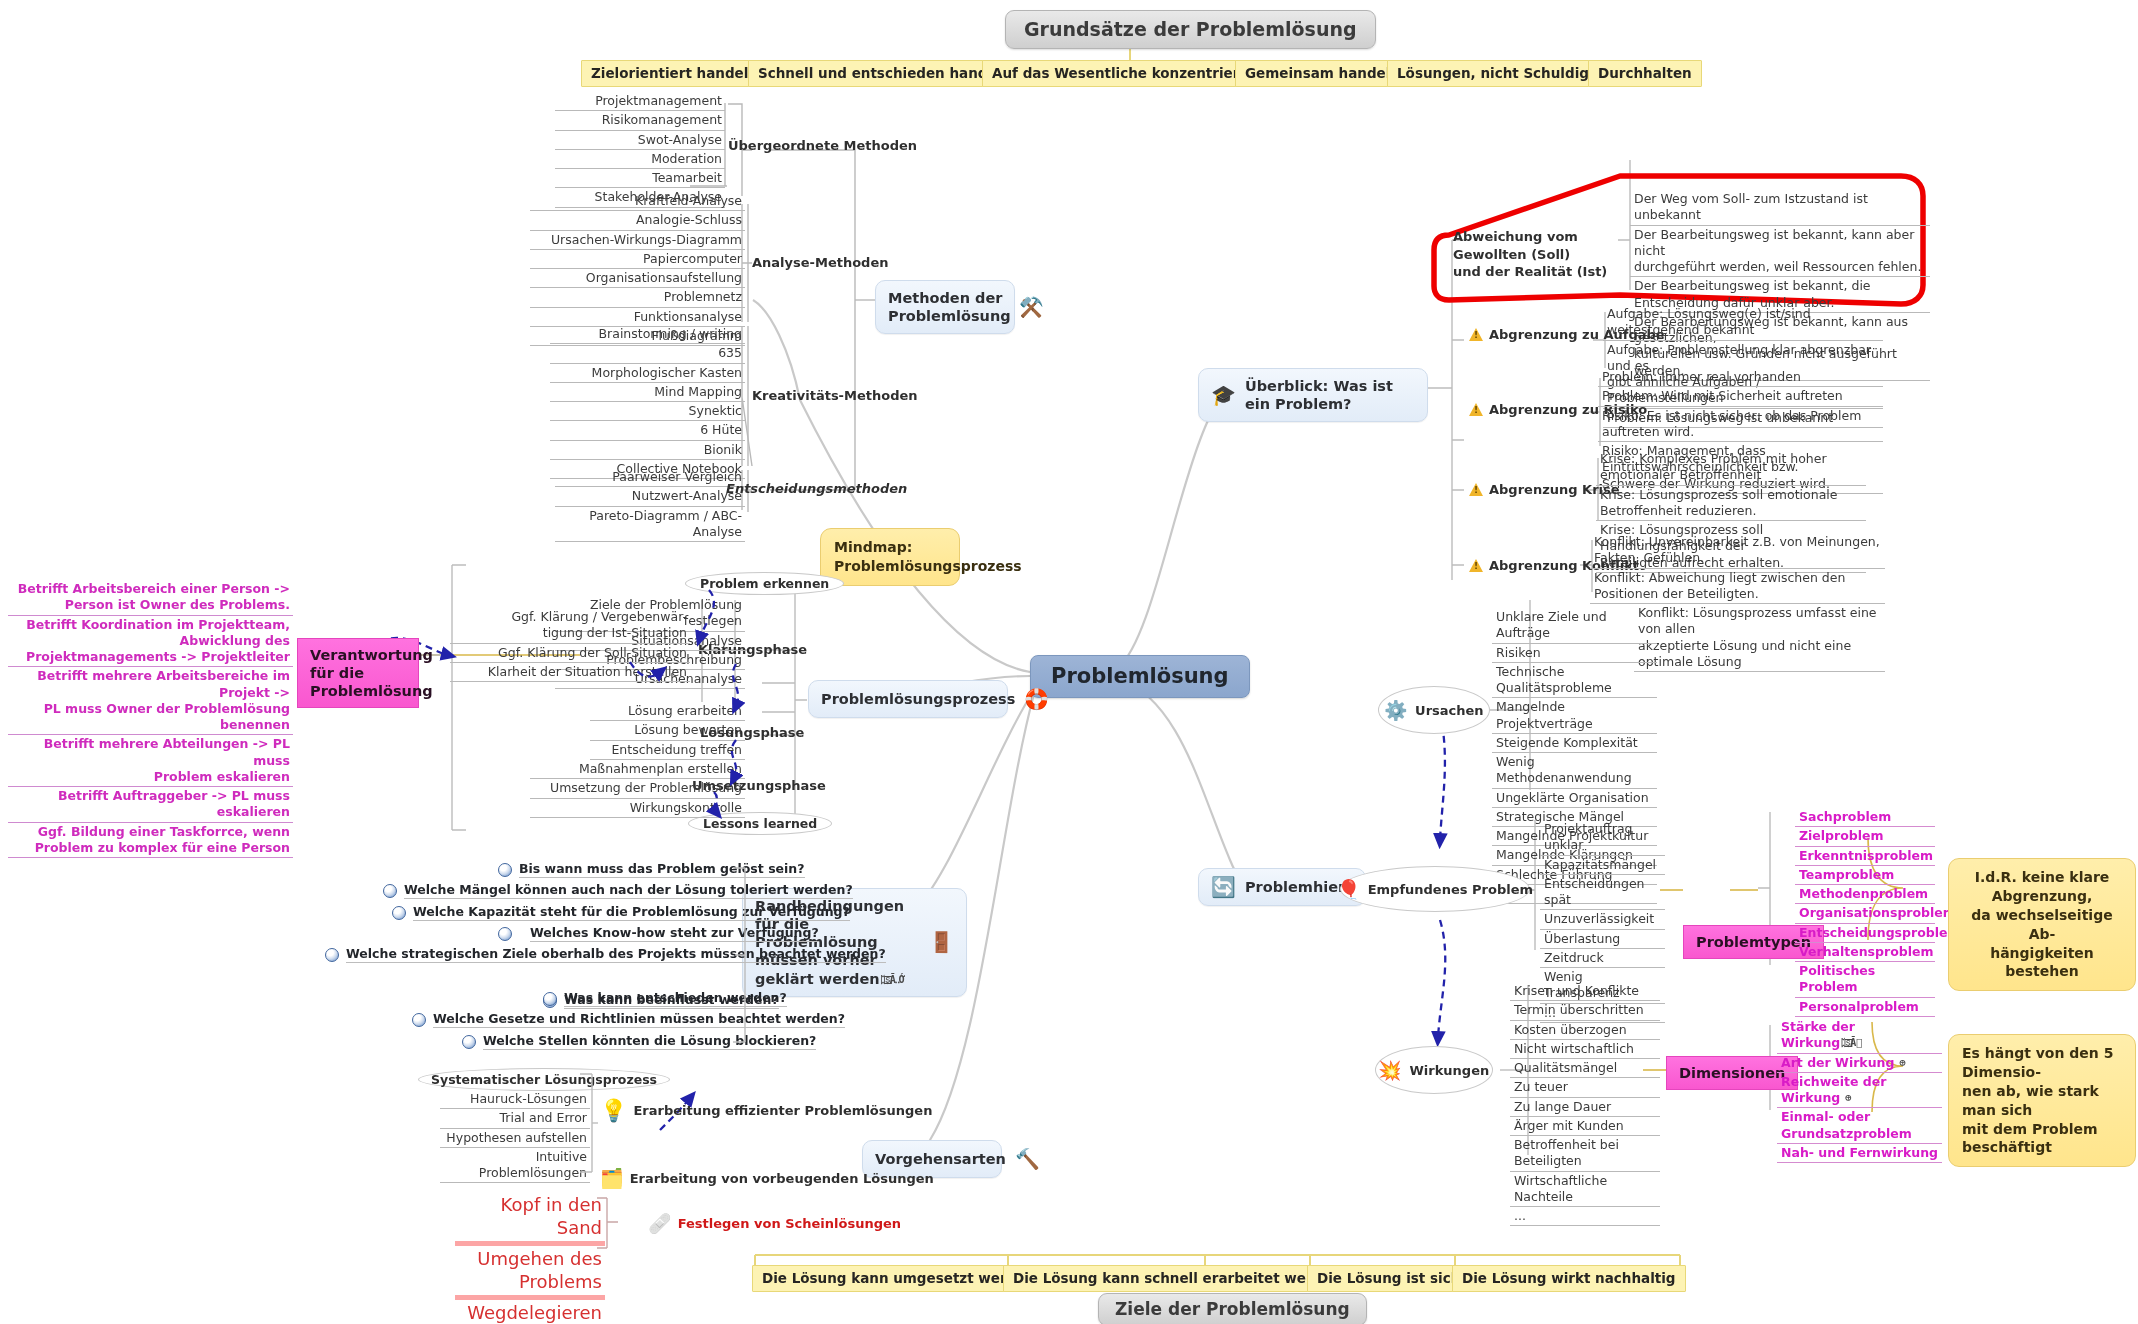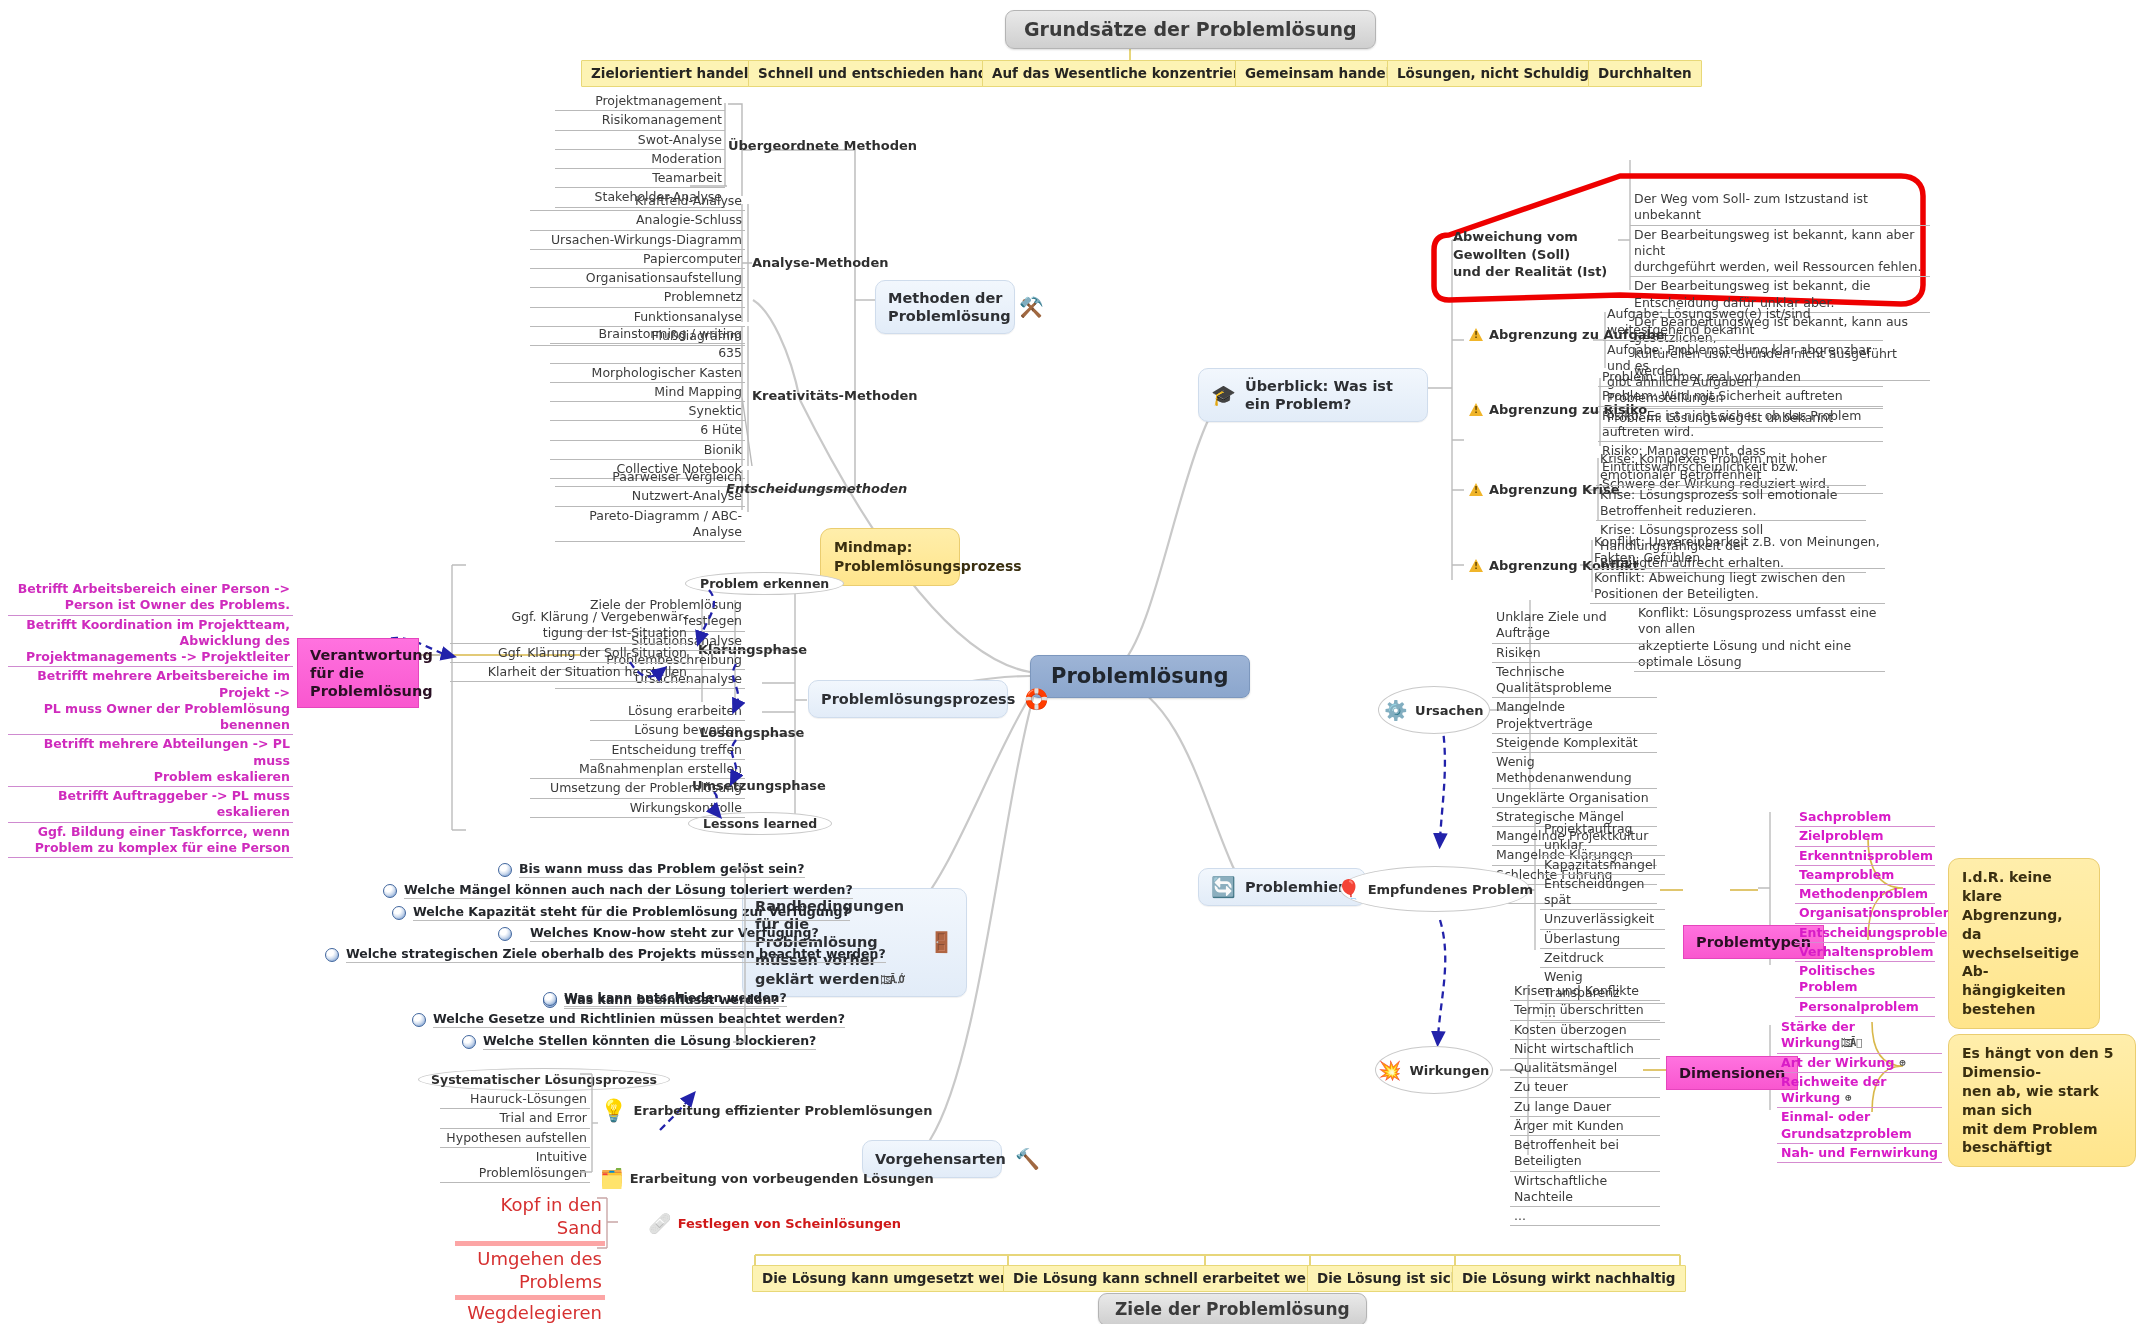--- a/index.html
+++ b/index.html
@@ -533,21 +533,21 @@
     <div class="leaf magt">Zielproblem</div>
     <div class="leaf magt">Erkenntnisproblem</div>
     <div class="leaf magt">Teamproblem</div>
     <div class="leaf magt">Methodenproblem</div>
     <div class="leaf magt">Organisationsproblem</div>
     <div class="leaf magt">Entscheidungsproblem</div>
     <div class="leaf magt">Verhaltensproblem</div>
     <div class="leaf magt">Politisches Problem</div>
     <div class="leaf magt">Personalproblem</div>
   </div>
-  <div class="nd ycall" style="left:1948px;top:858px;width:152px;">
+  <div class="nd ycall" style="left:1948px;top:858px;width:188px;text-align:center;">
     <span style="white-space:pre-line;">I.d.R. keine klare Abgrenzung,
 da wechselseitige Ab-
 hängigkeiten bestehen</span>
   </div>
 
   <div class="nd ellipse" style="left:1375px;top:1046px;width:118px;height:48px;padding:0 6px;">
     <span class="ico">💥</span>
     <span>Wirkungen</span>
   </div>
   <div class="stk" style="left:1510px;top:982px;width:150px;">

